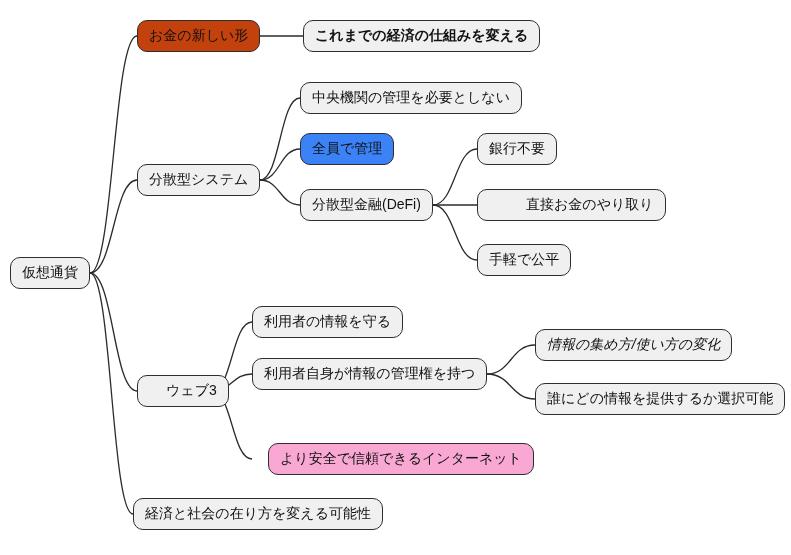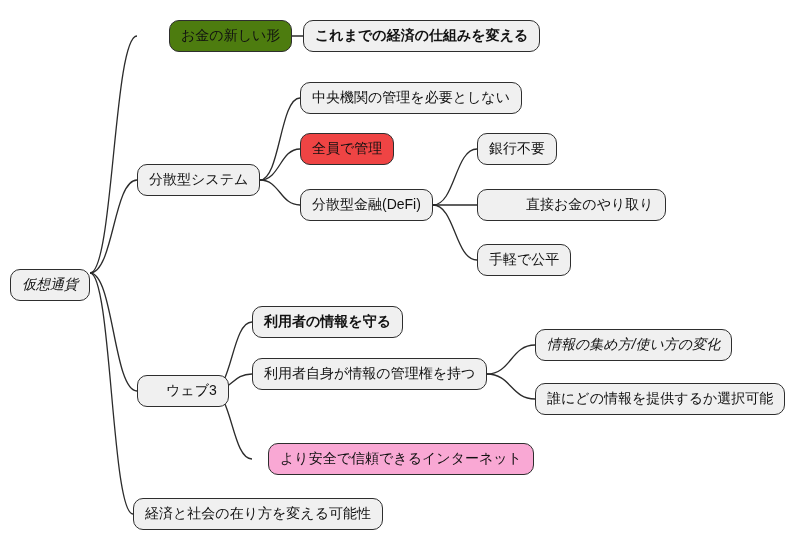--- a/index.html
+++ b/index.html
@@ -49,31 +49,31 @@
       <path d="M433,205 C455,205 455,260 477,260" fill="none" stroke="#2b2b2b" stroke-width="1.3"></path>
       <path d="M90,273 C113.5,273 113.5,391 137,391" fill="none" stroke="#2b2b2b" stroke-width="1.3"></path>
       <path d="M212,391 C232,391 232,322 252,322" fill="none" stroke="#2b2b2b" stroke-width="1.3"></path>
       <path d="M212,391 C232,391 232,374 252,374" fill="none" stroke="#2b2b2b" stroke-width="1.3"></path>
       <path d="M487,374 C511,374 511,345 535,345" fill="none" stroke="#2b2b2b" stroke-width="1.3"></path>
       <path d="M487,374 C511,374 511,399 535,399" fill="none" stroke="#2b2b2b" stroke-width="1.3"></path>
       <path d="M212,391 C232,391 232,459 252,459" fill="none" stroke="#2b2b2b" stroke-width="1.3"></path>
       <path d="M90,273 C111.5,273 111.5,514 133,514" fill="none" stroke="#2b2b2b" stroke-width="1.3"></path>
     </svg>
   <div class="node-layer" id="nodes">
-      <div class="node" style="left: 10px; top: 269px; background: rgb(240, 240, 240); border-color: rgb(46, 46, 46); font-style: italic;">仮想通貨</div>
-      <div class="node" style="left: 137px; top: 20px; background: #4d7c0f; border-color: rgb(46, 46, 46); margin-left: 32px;">お金の新しい形</div>
+      <div class="node" style="left: 10px; top: 257px; background: rgb(240, 240, 240); border-color: rgb(46, 46, 46);">仮想通貨</div>
+      <div class="node" style="left: 137px; top: 20px; background: #c2410c; border-color: rgb(46, 46, 46);">お金の新しい形</div>
       <div class="node" style="left: 303px; top: 20px; background: rgb(240, 240, 240); border-color: rgb(46, 46, 46); font-weight: bold;">これまでの経済の仕組みを変える</div>
       <div class="node" style="left: 137px; top: 164px; background: rgb(240, 240, 240); border-color: rgb(46, 46, 46);">分散型システム</div>
       <div class="node" style="left: 300px; top: 82px; background: rgb(240, 240, 240); border-color: rgb(46, 46, 46);">中央機関の管理を必要としない</div>
-      <div class="node" style="left: 300px; top: 133px; background: #ef4444; border-color: rgb(46, 46, 46);">全員で管理</div>
+      <div class="node" style="left: 300px; top: 133px; background: #3b82f6; border-color: rgb(46, 46, 46);">全員で管理</div>
       <div class="node" style="left: 300px; top: 189px; background: rgb(240, 240, 240); border-color: rgb(46, 46, 46);">分散型金融(DeFi)</div>
       <div class="node" style="left: 477px; top: 133px; background: rgb(240, 240, 240); border-color: rgb(46, 46, 46);">銀行不要</div>
       <div class="node" style="left: 477px; top: 189px; background: rgb(240, 240, 240); border-color: rgb(46, 46, 46); padding-left: 48px;">直接お金のやり取り</div>
       <div class="node" style="left: 477px; top: 244px; background: rgb(240, 240, 240); border-color: rgb(46, 46, 46);">手軽で公平</div>
       <div class="node" style="left: 137px; top: 375px; background: rgb(240, 240, 240); border-color: rgb(46, 46, 46); padding-left: 28px;">ウェブ3</div>
-      <div class="node" style="left: 252px; top: 306px; background: rgb(240, 240, 240); border-color: rgb(46, 46, 46); font-weight: bold;">利用者の情報を守る</div>
+      <div class="node" style="left: 252px; top: 306px; background: rgb(240, 240, 240); border-color: rgb(46, 46, 46);">利用者の情報を守る</div>
       <div class="node" style="left: 252px; top: 358px; background: rgb(240, 240, 240); border-color: rgb(46, 46, 46);">利用者自身が情報の管理権を持つ</div>
       <div class="node" style="left: 535px; top: 329px; background: rgb(240, 240, 240); border-color: rgb(46, 46, 46); font-style: italic;">情報の集め方/使い方の変化</div>
       <div class="node" style="left: 535px; top: 383px; background: rgb(240, 240, 240); border-color: rgb(46, 46, 46);">誰にどの情報を提供するか選択可能</div>
       <div class="node" style="left: 268px; top: 443px; background: #f9a8d4; border-color: rgb(46, 46, 46);">より安全で信頼できるインターネット</div>
       <div class="node" style="left: 133px; top: 498px; background: rgb(240, 240, 240); border-color: rgb(46, 46, 46);">経済と社会の在り方を変える可能性</div>
     </div>
 </div>
 
 </body></html>

